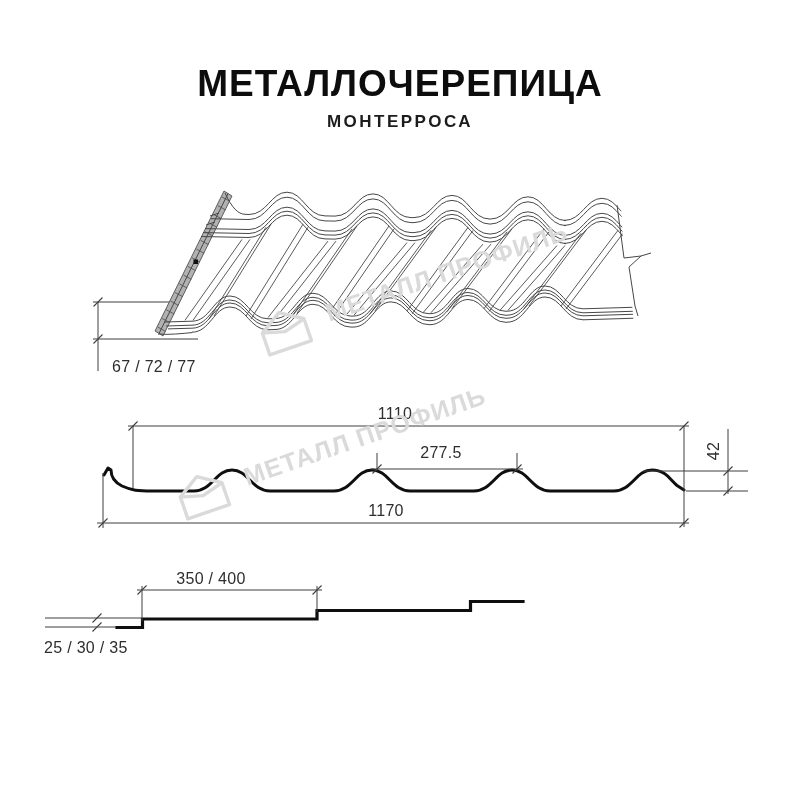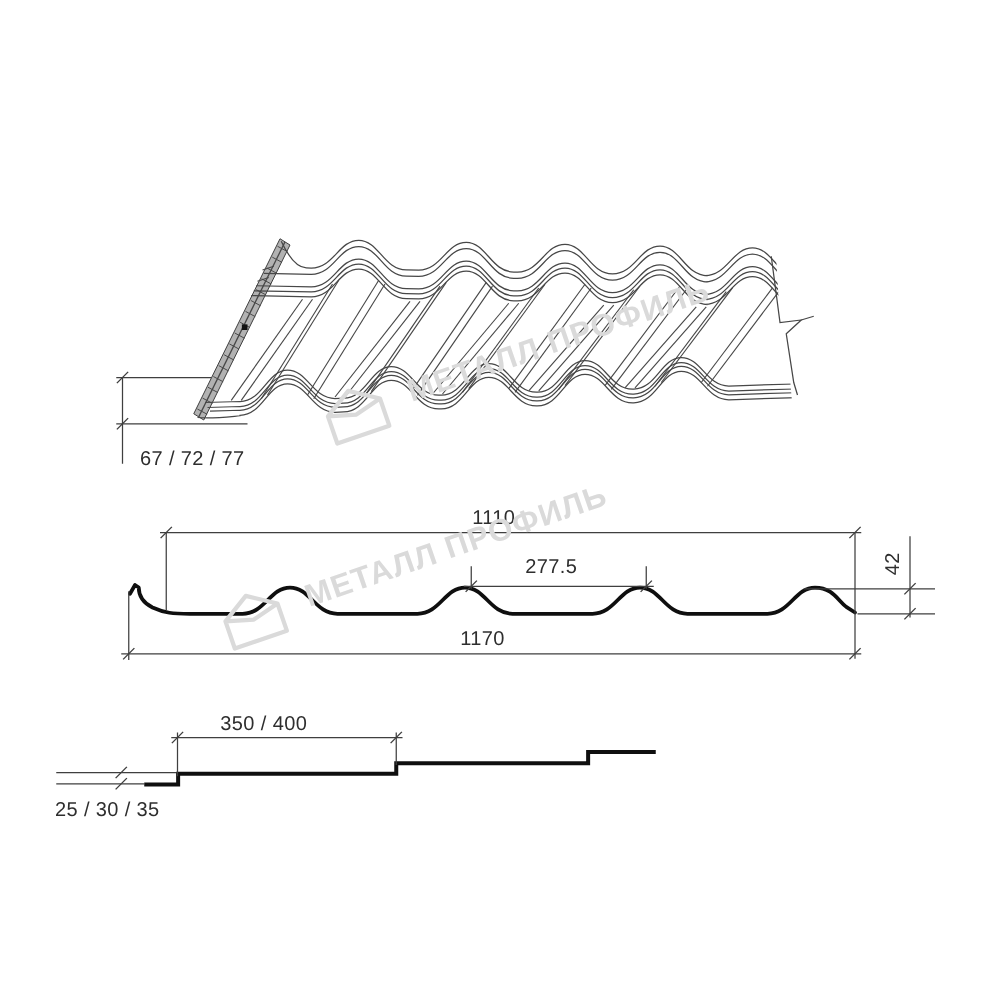--- a/index.html
+++ b/index.html
@@ -16,20 +16,22 @@
   .bold-profile{stroke:#0f0f0f;stroke-width:3;fill:none;stroke-linejoin:round;stroke-linecap:round;}
   .step-profile{stroke:#0f0f0f;stroke-width:3.2;fill:none;stroke-linejoin:miter;stroke-linecap:square;}
   .art{stroke:#474747;stroke-width:1;fill:none;}
   .wm{fill:#dadada;font-family:"Liberation Sans",sans-serif;font-size:25px;font-weight:700;letter-spacing:1px;}
   .wm-logo{stroke:#dadada;stroke-width:3.4;fill:none;stroke-linejoin:round;}
 </style>
 </head>
 <body>
 
 <div class="page">
+  <div class="title">МЕТАЛЛОЧЕРЕПИЦА</div>
+  <div class="subtitle">МОНТЕРРОСА</div>
 
   <svg class="draw" viewBox="0 0 800 800">
     <defs>
       <clipPath id="cut">
         <polygon points="0,140 617,140 624,258 641,256 629,267 636,350 0,350"></polygon>
       </clipPath>
     </defs>
 
     <g clip-path="url(#cut)">
       <polygon points="155,331 224,191 232,196 163,336" fill="#b2b2b2" stroke="#3f3f3f" stroke-width="0.8"></polygon>

